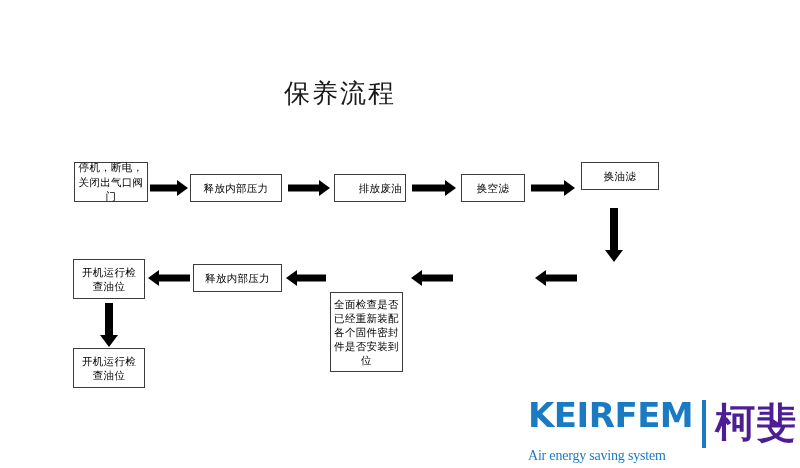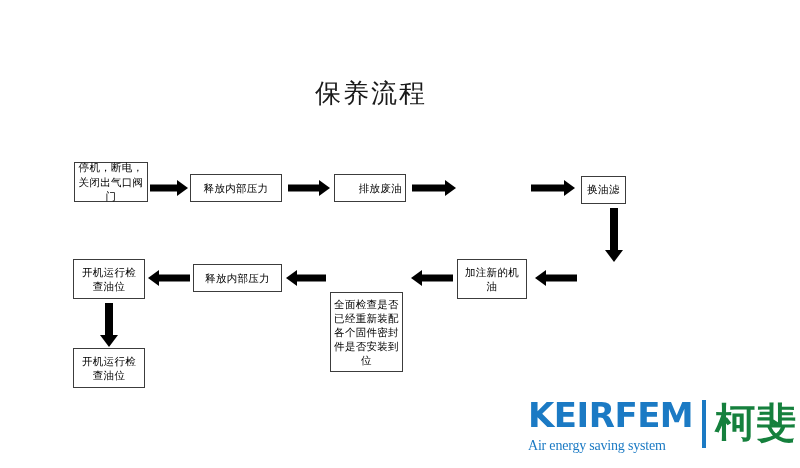--- a/index.html
+++ b/index.html
@@ -22,21 +22,20 @@
     left: 0;
     top: 76px;
     width: 680px;
     text-align: center;
     font-size: 26px;
     line-height: 34px;
     color: #1a1a1a;
     font-family: "DejaVu Serif", "Liberation Serif", serif;
     letter-spacing: 2px;
     white-space: nowrap;
-    padding-left: 31px;
   }
 
   
   .node {
     position: absolute;
     box-sizing: border-box;
     border: 1px solid #3c3c3c;
     background: #ffffff;
     color: #000000;
     font-size: 10.5px;
@@ -89,21 +88,21 @@
   }
 
   
   .logo {
     position: absolute;
     left: 528px;
     top: 398px;
     display: flex;
     align-items: flex-start;
   }
-  .logo-left { display: flex; flex-direction: column; }
+  .logo-left { display: flex; flex-direction: column; gap: 10px; }
   .logo-word {
     font-size: 34px;
     font-weight: bold;
     color: #1b7ac4;
     letter-spacing: -0.5px;
     line-height: 34px;
     font-family: "DejaVu Sans", "Liberation Sans", sans-serif;
   }
   .logo-tag {
     font-size: 14px;
@@ -116,21 +115,21 @@
   .logo-divider {
     width: 4px;
     height: 48px;
     background: #1b7ac4;
     margin: 0 9px;
     margin-top: 2px;
   }
   .logo-cn {
     font-size: 40px;
     font-weight: bold;
-    color: #15803d;
+    color: #4c1d95;
     line-height: 48px;
     letter-spacing: 1px;
     font-family: "DejaVu Sans", "Liberation Sans", sans-serif;
   }
 </style>
 </head>
 <body>
 
 <div id="slide">
 
@@ -156,44 +155,44 @@
 
   <div class="node" style="left:334px; top:174px; width:72px; height:28px;justify-content:flex-end;">
     <span>排放废油</span>
   </div>
 
   <div class="arrow right" style="left:412px; top:180px; width:44px; height:16px;">
     <div class="shaft" style="width:34px;"></div>
     <div class="head"></div>
   </div>
 
+  <div class="node" style="left:461px; top:174px; width:64px; height:28px;">
+    <span>换空滤</span>
+  </div>
 
   <div class="arrow right" style="left:531px; top:180px; width:44px; height:16px;">
     <div class="shaft" style="width:34px;"></div>
     <div class="head"></div>
   </div>
 
-  <div class="node" style="left:581px; top:176px; width:45px; height:28px;font-family:Liberation Mono, monospace;">
+  <div class="node" style="left:581px; top:162px; width:78px; height:28px;">
     <span>换油滤</span>
   </div>
 
   <div class="arrow down" style="left:605px; top:208px; width:18px; height:54px;">
     <div class="shaft" style="height:44px;"></div>
     <div class="head"></div>
   </div>
 
 
   <div class="arrow left" style="left:535px; top:270px; width:42px; height:16px;">
     <div class="shaft" style="width:32px;"></div>
     <div class="head"></div>
   </div>
 
-  <div class="node" style="left:457px; top:259px; width:70px; height:40px;">
-    <span>加注新的机油</span>
-  </div>
 
   <div class="arrow left" style="left:411px; top:270px; width:42px; height:16px;">
     <div class="shaft" style="width:32px;"></div>
     <div class="head"></div>
   </div>
 
   <div class="node" style="left:330px; top:246px; width:73px; height:80px; line-height:14px;margin-top:46px;">
     <span>全面检查是否已经重新装配各个固件密封件是否安装到位</span>
   </div>
 

